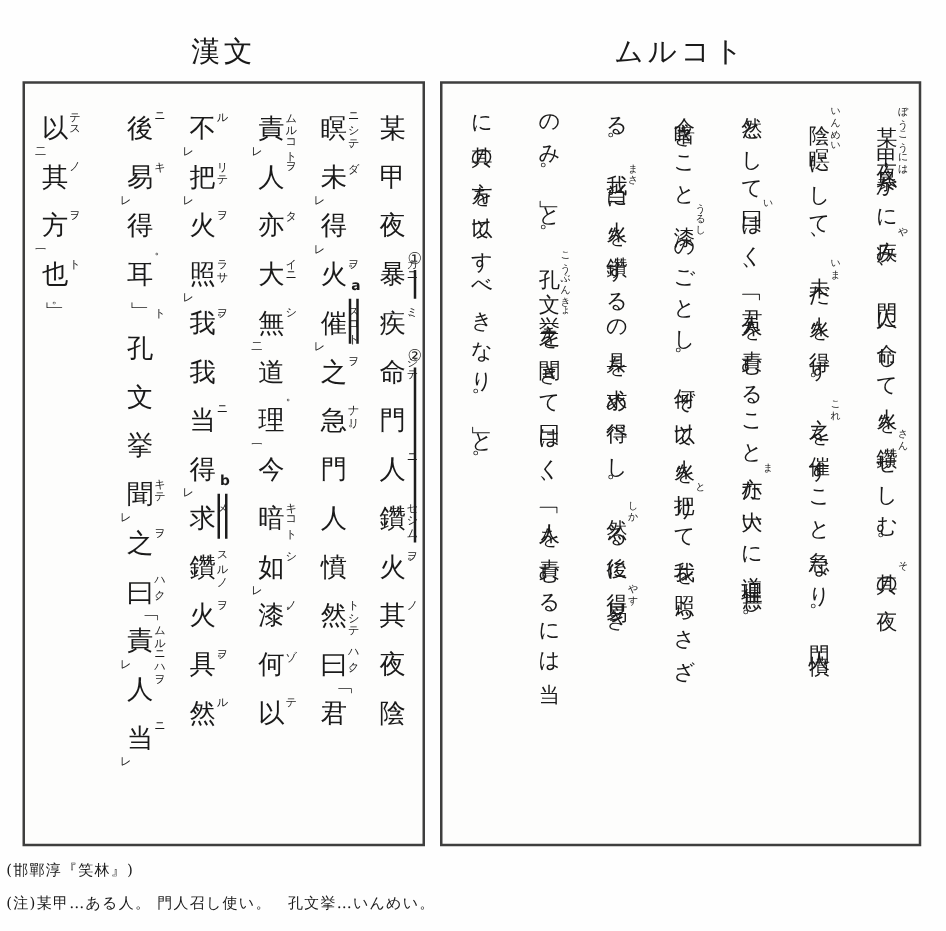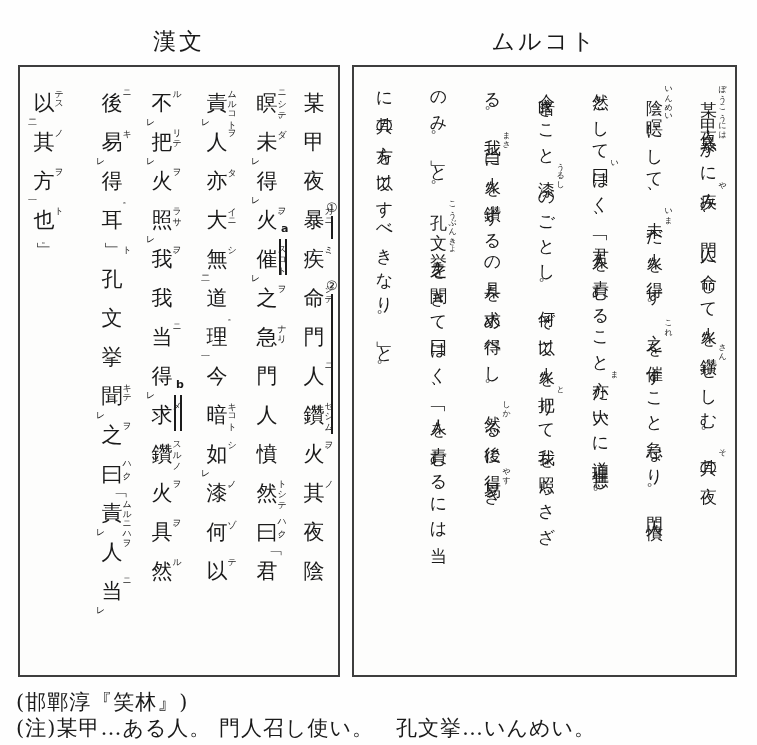--- a/index.html
+++ b/index.html
@@ -34,21 +34,21 @@
   
   .kaki-text{
     writing-mode:vertical-rl;
     height:100%;box-sizing:border-box;
     padding:13px 8px 6px 4px;
     font-size:17px;letter-spacing:4.5px;line-height:54px;
   }
   .kline{margin:0;}
   ruby rt{font-size:8px;letter-spacing:0;font-family:"DejaVu Sans","Liberation Sans",sans-serif;}
 
-  .foot{position:absolute;left:16px;font-size:21px;letter-spacing:1px;}
+  .foot{position:absolute;left:5px;font-size:12px;letter-spacing:1px;}
   .foot-source{top:688px;}
   .foot-note{top:714px;}
 </style>
 </head>
 <body>
 
 <div class="hdr hdr-left">漢文</div>
 <div class="hdr hdr-right">ムルコト</div>
 
 <div class="panel kanbun-panel">

